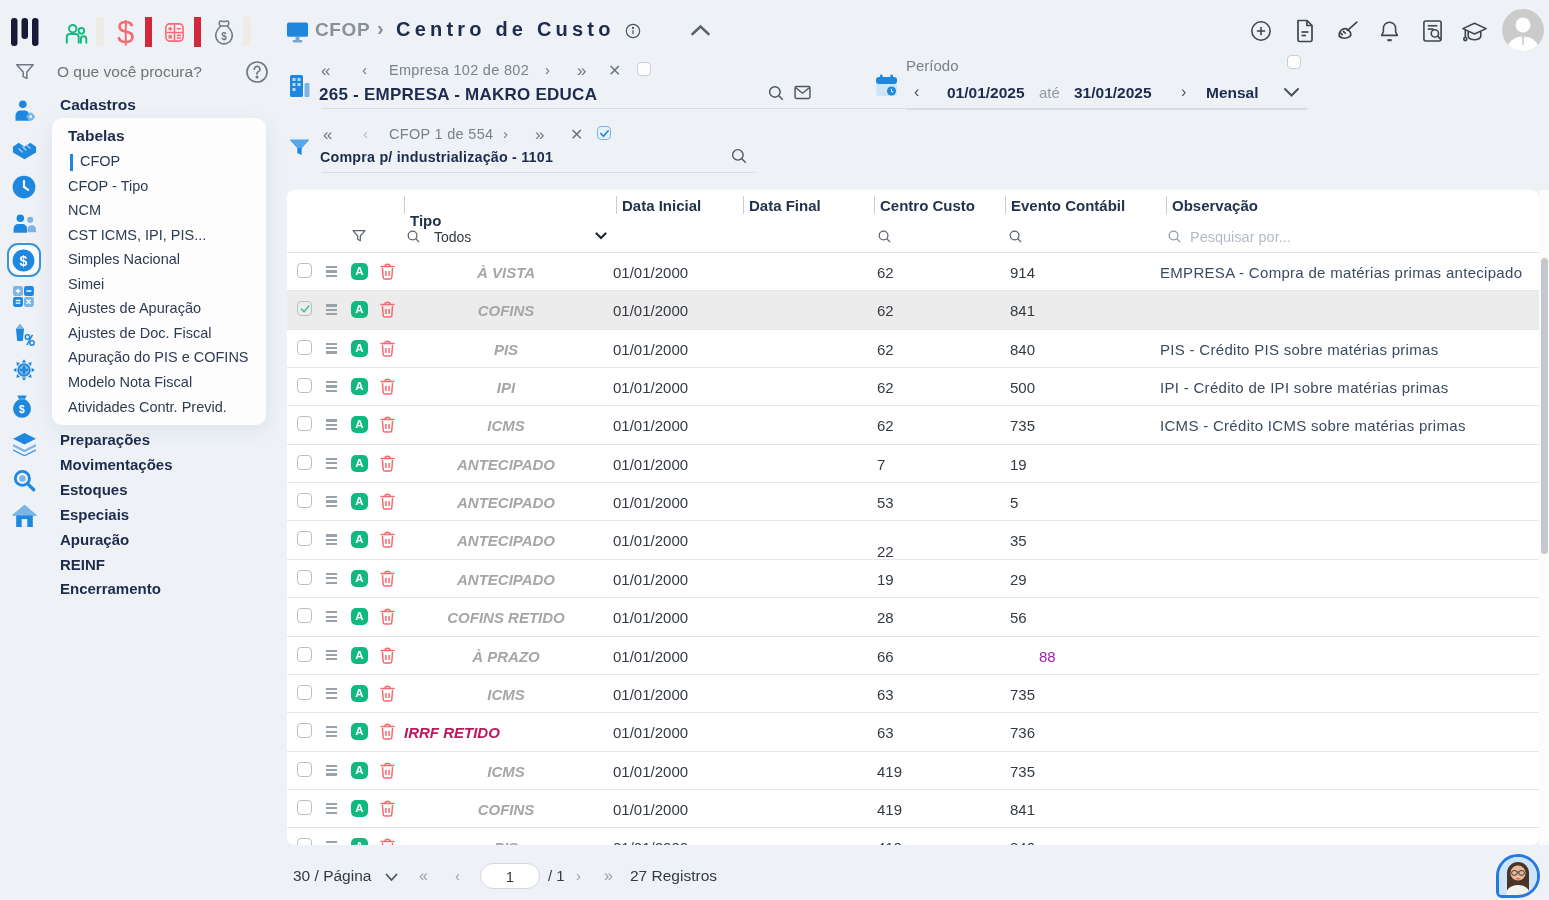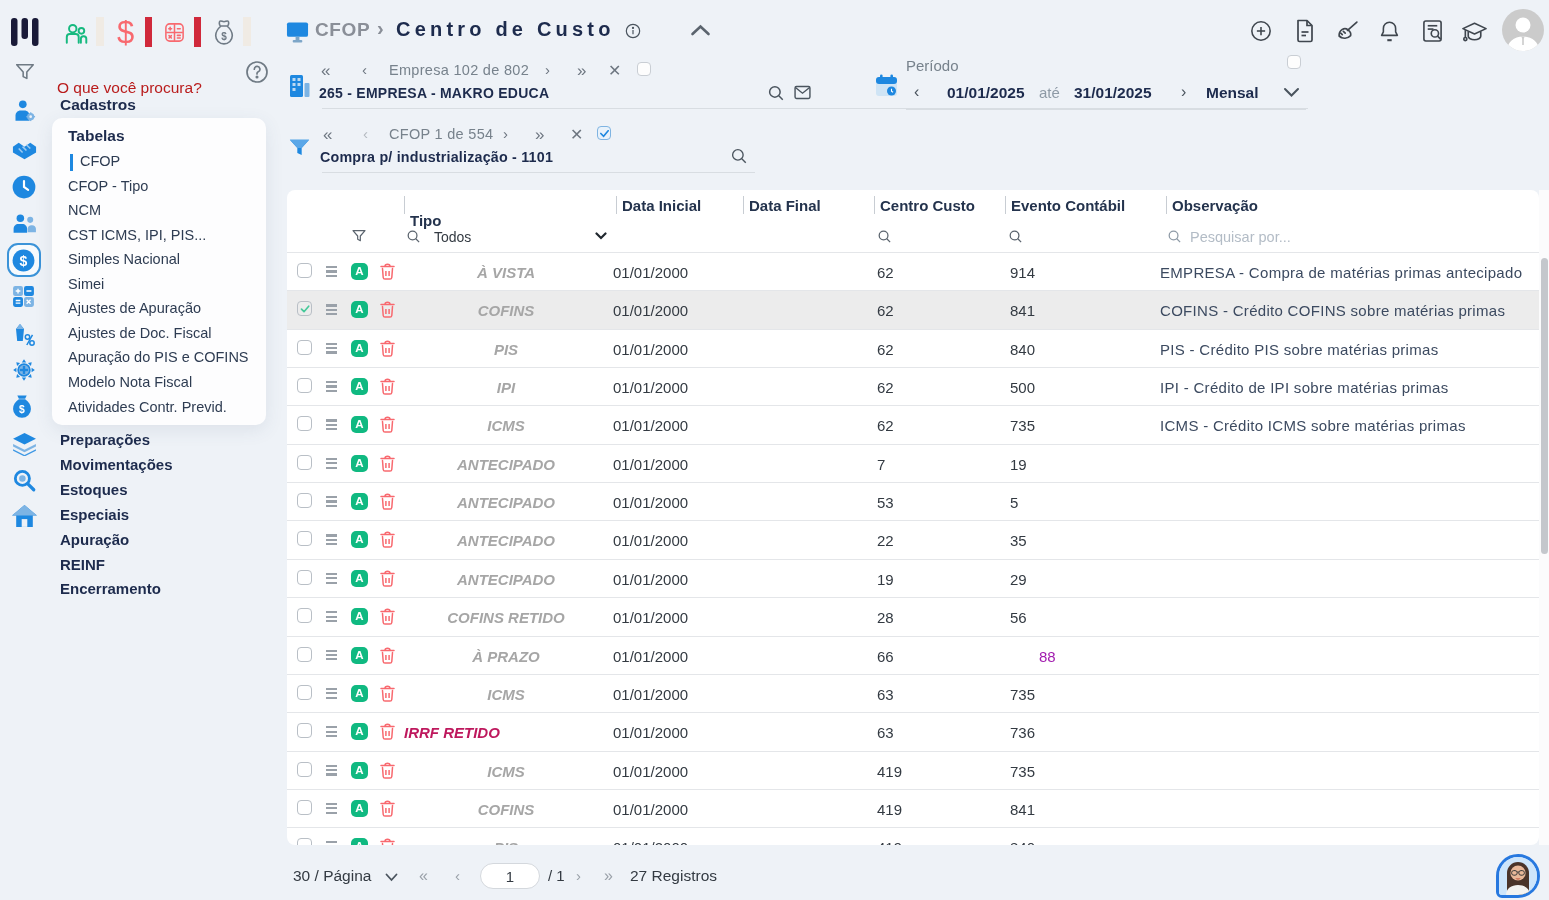--- a/index.html
+++ b/index.html
@@ -52,21 +52,21 @@
 <text x="10" y="20.5" font-size="10" font-weight="bold" fill="#6f7a85" stroke="none" text-anchor="middle" font-family="Liberation Sans">$</text>
 </svg>
 </div>
 <div class="abs" style="left:243px; top:17px; width:8px; height:29px; background:#f0ebe4;"></div>
 
 <div class="abs" style="left:14px; top:61px;">
 <svg width="22" height="22" viewBox="0 0 24 24" fill="none" stroke="#6f7a84" stroke-width="1.7" stroke-linecap="round" stroke-linejoin="round">
       <path d="M3 4h18l-7 8v7l-4-2v-5z"></path>
     </svg>
 </div>
-<div class="abs" style="left:57px; top:63px; font-size:15.5px; color:#b91c1c;margin-top:16px;">O que você procura?</div>
+<div class="abs" style="left:57px; top:63px; font-size:15.5px; color:#737373;">O que você procura?</div>
 <div class="abs" style="left:245px; top:60px;">
 <svg width="24" height="24" viewBox="0 0 24 24" fill="none" stroke="#6f7a84" stroke-width="1.7">
       <circle cx="12" cy="12" r="10"></circle>
       <path d="M9.3 9.2a2.8 2.8 0 1 1 3.9 2.6c-.8.35-1.2.9-1.2 1.7v.4" stroke-linecap="round"></path>
       <circle cx="12" cy="17" r="0.7" fill="#6f7a84"></circle>
     </svg>
 </div>
 
 <div class="abs" style="left:11px; top:97px;">
     <svg width="27" height="27" viewBox="0 0 24 24" fill="#1e88e0">
@@ -223,21 +223,21 @@
       <rect x="16.5" y="9" width="5" height="14" rx="1" fill="#7db4e4"></rect>
     </svg>
 </div>
 <div class="abs" style="left:321px; top:61px; font-size:17px; color:#6d7680; letter-spacing:1px;">«</div>
 <div class="abs" style="left:362px; top:61px; font-size:15px; color:#6d7680;">‹</div>
 <div class="abs" style="left:389px; top:62px; font-size:14.5px; color:#77828c; letter-spacing:0.3px;">Empresa 102 de 802</div>
 <div class="abs" style="left:545px; top:61px; font-size:15px; color:#6d7680;">›</div>
 <div class="abs" style="left:577px; top:61px; font-size:17px; color:#6d7680; letter-spacing:1px;">»</div>
 <div class="abs" style="left:608px; top:61px; font-size:16px; color:#6d7680;">✕</div>
 <div class="abs" style="left:637px; top:62px; width:14px; height:14px; border:1.5px solid #c9ced4; border-radius:4px; background:#fdfdfd;"></div>
-<div class="abs navy" style="left:319px; top:85px; font-size:14px; font-weight:bold; letter-spacing:0.25px;">265 - EMPRESA - MAKRO EDUCA</div>
+<div class="abs navy" style="left:319px; top:85px; font-size:17px; font-weight:bold; letter-spacing:0.25px;">265 - EMPRESA - MAKRO EDUCA</div>
 <div class="abs" style="left:767px; top:84px;">
     <svg width="18" height="18" viewBox="0 0 24 24" fill="none" stroke="#4a545e" stroke-width="2">
       <circle cx="10.5" cy="10.5" r="7"></circle>
       <line x1="15.7" y1="15.7" x2="21" y2="21"></line>
     </svg>
   </div>
 <div class="abs" style="left:794px; top:85px;">
     <svg width="17" height="15" viewBox="0 0 24 20" fill="none" stroke="#4a545e" stroke-width="2">
       <rect x="1.5" y="1.5" width="21" height="17" rx="2"></rect>
       <path d="M2 3 L12 11 L22 3"></path>
@@ -440,21 +440,20 @@
           <svg width="15" height="17" viewBox="0 0 15 17" fill="none" stroke="#f8696f" stroke-width="1.5">
             <path d="M1 3.5 h13 M5 3.2 c0-2.6 5-2.6 5 0 M2.5 5.5 l.7 9 a1.8 1.8 0 0 0 1.8 1.6 h5 a1.8 1.8 0 0 0 1.8-1.6 l.7-9" stroke-linecap="round"></path>
             <line x1="5.9" y1="8" x2="5.9" y2="13"></line>
             <line x1="9.1" y1="8" x2="9.1" y2="13"></line>
           </svg>
         </div>
 <div class="abs" style="left:117px; top:11px; width:204px; text-align:center; font-size:15px; font-weight:bold; font-style:italic; color:#a6a6a6;">COFINS</div>
 <div class="abs" style="left:326px; top:11px; font-size:15px; color:#333a42;">01/01/2000</div>
 <div class="abs" style="left:590px; top:11px; font-size:15px; color:#333a42;">62</div>
 <div class="abs" style="left:723px; top:11px; font-size:15px; color:#333a42;">841</div>
-<div class="abs" style="left:873px; top:11px; font-size:15px; color:#3c4a60; white-space:nowrap; letter-spacing:0.3px;">COFINS - Crédito COFINS sobre matérias primas</div>
 </div>
 <div class="abs" style="left:0; top:76.7px; width:1252px; height:38.35px;  border-bottom:1px solid #e4e6e9;">
 <div class="abs" style="left:10px; top:10px; width:15px; height:15px; border:1.5px solid #b9bfc6; border-radius:4px; background:#fff;"></div>
 <div class="abs" style="left:39px; top:13px; width:11px; height:11px;">
           <div style="height:2.2px; background:#9aa1a9; margin-bottom:2.2px;"></div>
           <div style="height:2.2px; background:#9aa1a9; margin-bottom:2.2px;"></div>
           <div style="height:2.2px; background:#9aa1a9;"></div>
         </div>
 <div class="abs" style="left:64px; top:10px; width:17px; height:17px; background:#10b981; border-radius:5px; color:#fff; font-size:11.5px; font-weight:bold; text-align:center; line-height:17px;">A</div>
 <div class="abs" style="left:93px; top:10px;">
@@ -564,21 +563,21 @@
 <div class="abs" style="left:64px; top:10px; width:17px; height:17px; background:#10b981; border-radius:5px; color:#fff; font-size:11.5px; font-weight:bold; text-align:center; line-height:17px;">A</div>
 <div class="abs" style="left:93px; top:10px;">
           <svg width="15" height="17" viewBox="0 0 15 17" fill="none" stroke="#f8696f" stroke-width="1.5">
             <path d="M1 3.5 h13 M5 3.2 c0-2.6 5-2.6 5 0 M2.5 5.5 l.7 9 a1.8 1.8 0 0 0 1.8 1.6 h5 a1.8 1.8 0 0 0 1.8-1.6 l.7-9" stroke-linecap="round"></path>
             <line x1="5.9" y1="8" x2="5.9" y2="13"></line>
             <line x1="9.1" y1="8" x2="9.1" y2="13"></line>
           </svg>
         </div>
 <div class="abs" style="left:117px; top:11px; width:204px; text-align:center; font-size:15px; font-weight:bold; font-style:italic; color:#a6a6a6;">ANTECIPADO</div>
 <div class="abs" style="left:326px; top:11px; font-size:15px; color:#333a42;">01/01/2000</div>
-<div class="abs" style="left:590px; top:11px; font-size:15px; color:#333a42;">22</div>
+<div class="abs" style="left:590px; top:22px; font-size:15px; color:#333a42;">22</div>
 <div class="abs" style="left:723px; top:11px; font-size:15px; color:#333a42;">35</div>
 <div class="abs" style="left:873px; top:11px; font-size:15px; color:#3c4a60; white-space:nowrap; letter-spacing:0.3px;"></div>
 </div>
 <div class="abs" style="left:0; top:306.8px; width:1252px; height:38.35px;  border-bottom:1px solid #e4e6e9;">
 <div class="abs" style="left:10px; top:10px; width:15px; height:15px; border:1.5px solid #b9bfc6; border-radius:4px; background:#fff;"></div>
 <div class="abs" style="left:39px; top:13px; width:11px; height:11px;">
           <div style="height:2.2px; background:#9aa1a9; margin-bottom:2.2px;"></div>
           <div style="height:2.2px; background:#9aa1a9; margin-bottom:2.2px;"></div>
           <div style="height:2.2px; background:#9aa1a9;"></div>
         </div>

